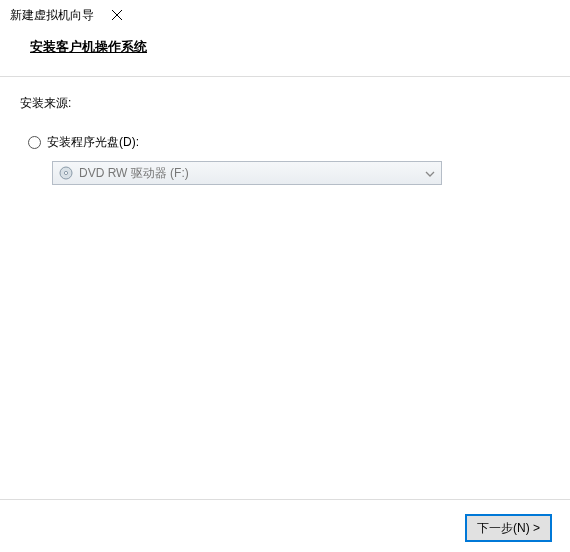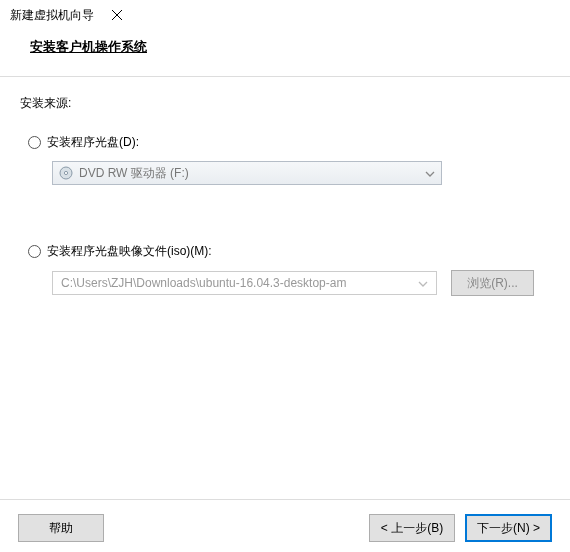--- a/index.html
+++ b/index.html
@@ -75,39 +75,20 @@
         <span class="drop-text">DVD RW 驱动器 (F:)</span>
         <span class="drop-chevron">
           <svg width="10" height="6" viewBox="0 0 10 6">
               <path d="M1 1 L5 5 L9 1" fill="none" stroke="#888" stroke-width="1.3"></path>
             </svg>
         </span>
       </div>
     </div>
   </div>
 
-  <div class="option option-gap-lg">
-    <div class="radio-row">
-      <span class="radio"></span>
-      <span class="radio-label">安装程序光盘映像文件(iso)(M):</span>
-    </div>
-    <div class="indent iso-row">
-      <div class="iso-input">
-        <span>C:\Users\ZJH\Downloads\ubuntu-16.04.3-desktop-am</span>
-        <span class="drop-chevron" style="margin-left:auto">
-          <svg width="10" height="6" viewBox="0 0 10 6">
-              <path d="M1 1 L5 5 L9 1" fill="none" stroke="#bbb" stroke-width="1.3"></path>
-            </svg>
-        </span>
-      </div>
-      <div class="browse-btn">浏览(R)...</div>
-    </div>
-  </div>
 
 </div>
 
 <div class="footer-divider"></div>
 <div class="footer">
-  <div class="btn">帮助</div>
   <div class="footer-spacer"></div>
-  <div class="btn">&lt; 上一步(B)</div>
   <div class="btn primary">下一步(N) &gt;</div>
 </div>
 
 </body></html>

